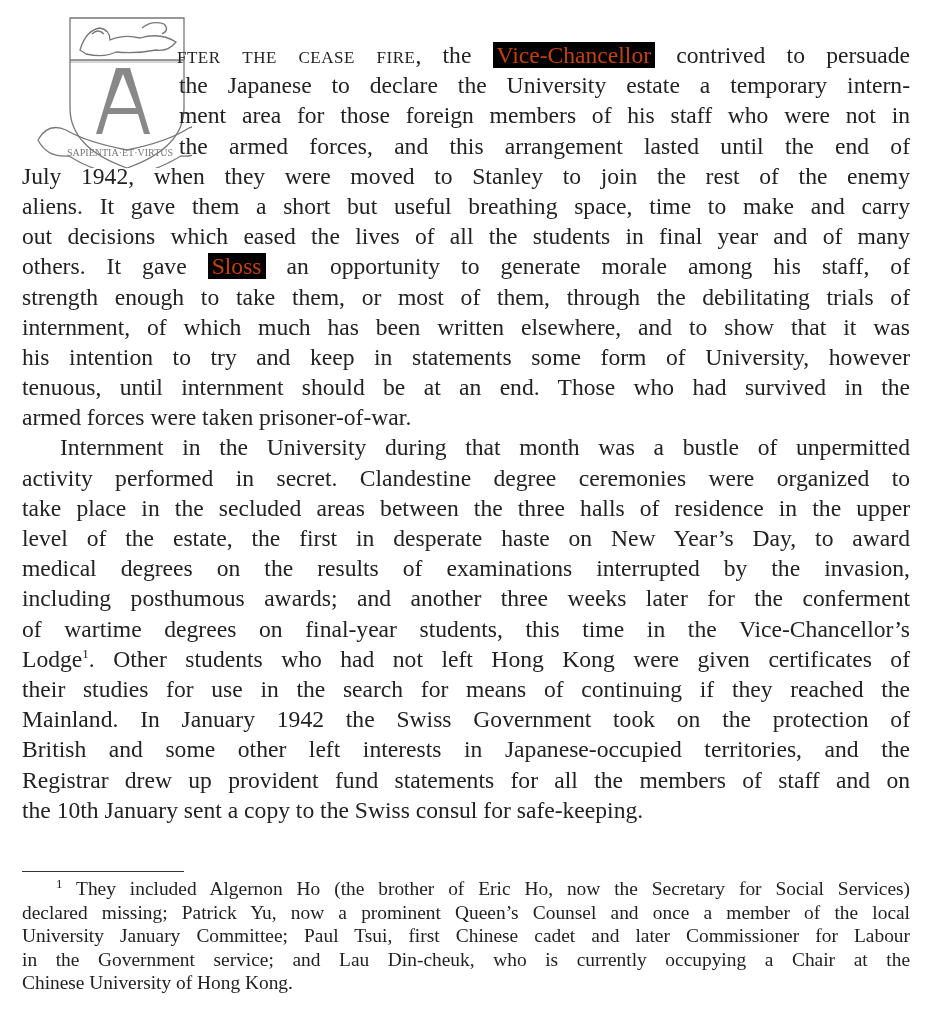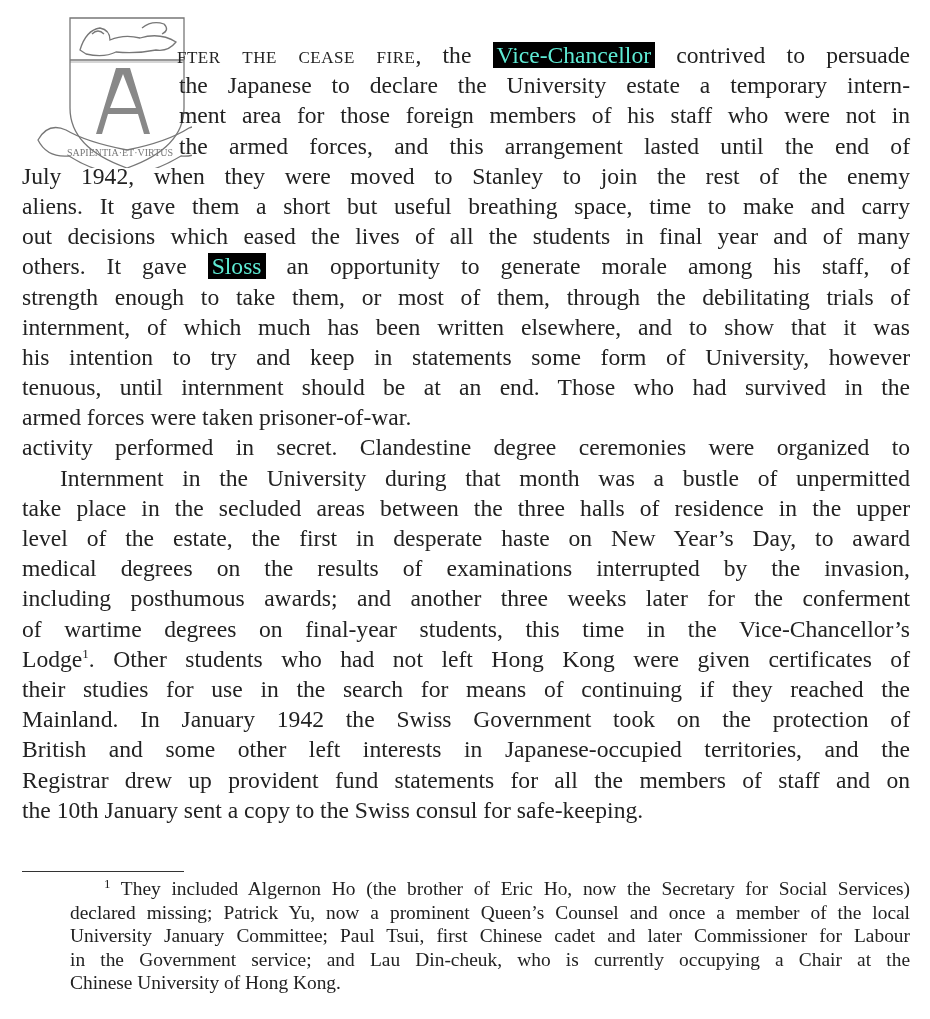--- a/index.html
+++ b/index.html
@@ -8,26 +8,26 @@
   .page { position: absolute; left: 22px; top: 0; width: 888px; }
   .crest { position: absolute; left: 10px; top: 8px; width: 160px; height: 160px; }
   .body-text { position: absolute; left: 0; top: 0; width: 888px; font-size: 23.6px;
                line-height: 30.2px; text-align: justify; text-align-last: auto; }
   .line { display: block; white-space: nowrap; text-align: justify; text-align-last: justify;
           height: 30.2px; }
   .line.last { text-align-last: left; }
   .indent-line { padding-left: 157px; box-sizing: border-box; }
   .para-indent { padding-left: 38px; box-sizing: border-box; }
   .smallcaps { font-variant: small-caps; letter-spacing: 0.5px; }
-  .hl { background: #000; color: #5eead4; padding: 0 4px; }
+  .hl { background: #000; color: #c2410c; padding: 0 4px; }
   .sup { font-size: 13px; vertical-align: super; line-height: 0; }
   .rule { position: absolute; left: 0; top: 871px; width: 162px; height: 1px; background: #333; }
   .footnote { position: absolute; left: 0; top: 877px; width: 888px; font-size: 19.4px;
               line-height: 23.6px; }
-  .footnote .line { height: 23.6px; margin-left: 48px; }
+  .footnote .line { height: 23.6px; }
 </style>
 </head>
 <body>
 
 <div class="page">
 
   <svg class="crest" viewBox="0 0 160 160">
     <g fill="none" stroke="#777" stroke-width="1.3">
       <path d="M38 10 H152 V100 Q152 140 95 160 Q38 140 38 100 Z"></path>
       <path d="M38 52 H152"></path>
@@ -56,22 +56,22 @@
         <span>others. It gave </span><span class="hl">Sloss</span><span> an opportunity to generate morale among his staff, of</span>
       </span>
       <span class="line">strength enough to take them, or most of them, through the debilitating trials of</span>
       <span class="line">internment, of which much has been written elsewhere, and to show that it was</span>
       <span class="line">his intention to try and keep in statements some form of University, however</span>
       <span class="line">tenuous, until internment should be at an end. Those who had survived in the</span>
       <span class="line last">armed forces were taken prisoner-of-war.</span>
     </div>
 
     <div>
+      <span class="line para-indent">Internment in the University during that month was a bustle of unpermitted</span>
       <span class="line">activity performed in secret. Clandestine degree ceremonies were organized to</span>
-      <span class="line para-indent">Internment in the University during that month was a bustle of unpermitted</span>
       <span class="line">take place in the secluded areas between the three halls of residence in the upper</span>
       <span class="line">level of the estate, the first in desperate haste on New Year’s Day, to award</span>
       <span class="line">medical degrees on the results of examinations interrupted by the invasion,</span>
       <span class="line">including posthumous awards; and another three weeks later for the conferment</span>
       <span class="line">of wartime degrees on final-year students, this time in the Vice-Chancellor’s</span>
       <span class="line">
         <span>Lodge</span><span class="sup">1</span><span>. Other students who had not left Hong Kong were given certificates of</span>
       </span>
       <span class="line">their studies for use in the search for means of continuing if they reached the</span>
       <span class="line">Mainland. In January 1942 the Swiss Government took on the protection of</span>

